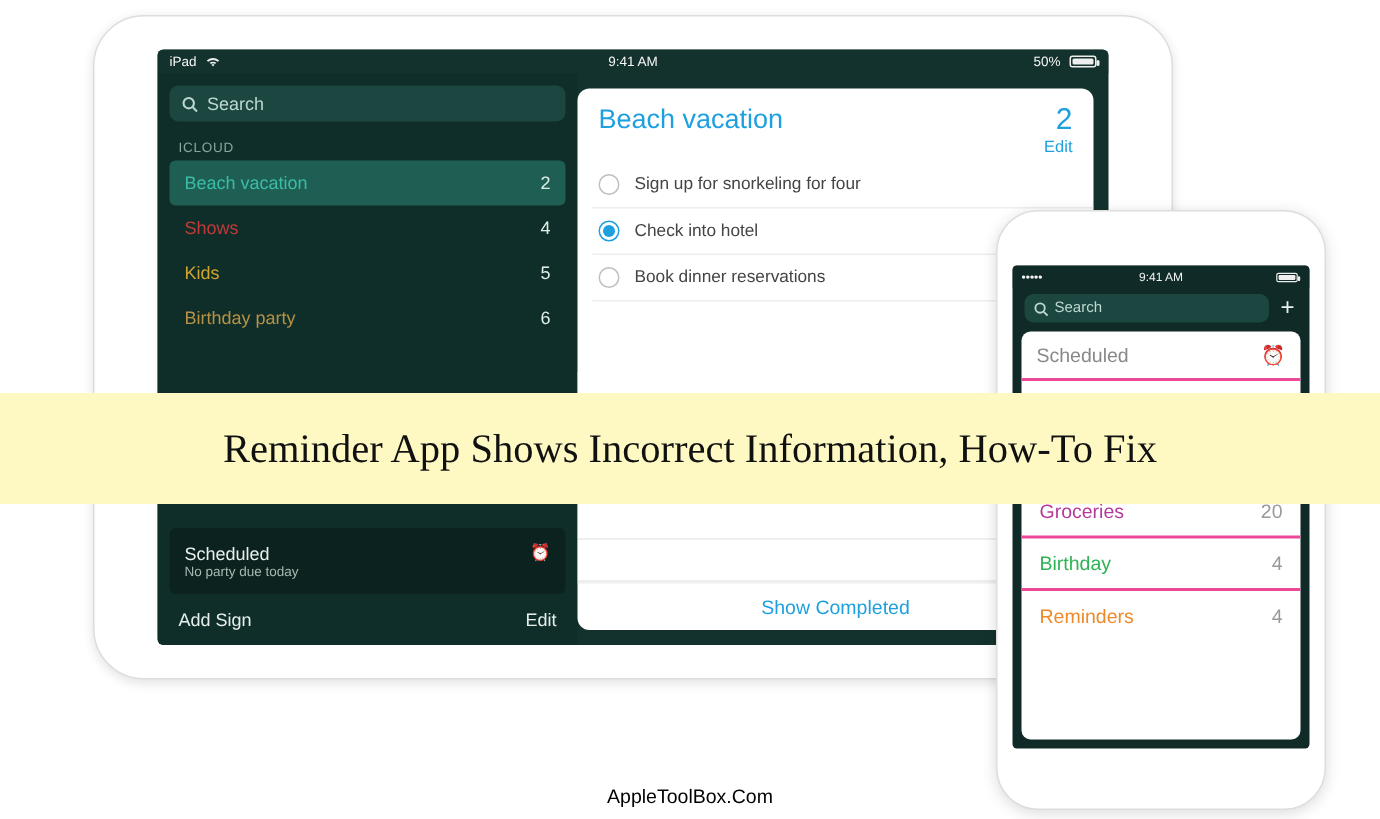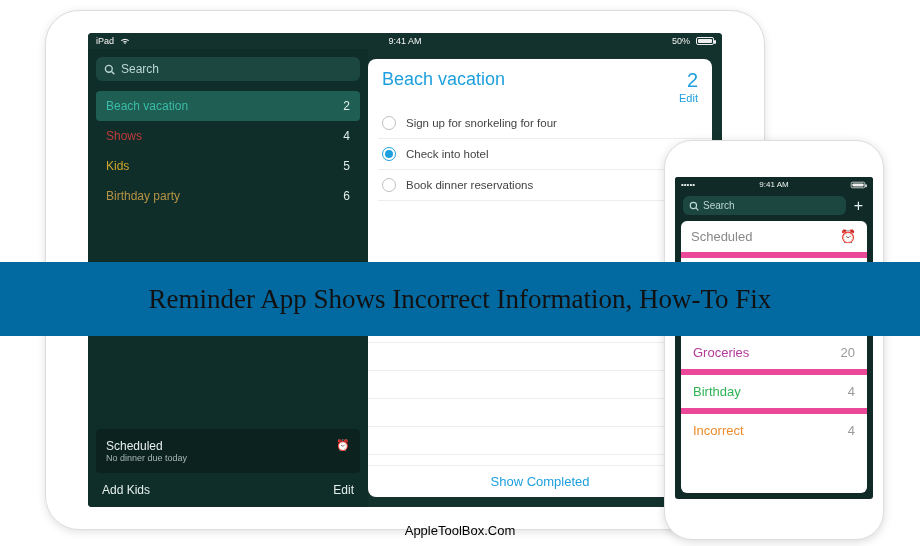--- a/index.html
+++ b/index.html
@@ -1,22 +1,22 @@
 <!DOCTYPE html>
 <html><head>
 <meta charset="utf-8">
 <style>
   * { margin: 0; padding: 0; box-sizing: border-box; font-family: -apple-system, BlinkMacSystemFont, "Helvetica Neue", Arial, sans-serif; }
   body { width: 920px; height: 546px; background: #fff; position: relative; overflow: hidden; }
 
   
   .ipad {
     position: absolute;
-    left: 45px; top: 10px;
-    width: 720px; height: 520px;
+    left: 62px; top: 10px;
+    width: 720px; height: 443px;
     background: #fff;
     border-radius: 34px;
     border: 1px solid #ddd;
     box-shadow: 0 2px 8px rgba(0,0,0,.12);
     padding: 22px 42px;
   }
   .ipad-screen {
     width: 100%; height: 100%;
     background: #14322d;
     border-radius: 4px;
@@ -158,30 +158,30 @@
     display:flex; flex-direction:column; overflow:hidden;
   }
   .ip-sched{
     display:flex; justify-content:space-between; align-items:center;
     padding:8px 10px; font-size:13px; color:#888;
   }
   .ip-list{ flex:1; }
   .ip-item{
     display:flex; justify-content:space-between;
     padding:9px 12px; font-size:13px;
-    border-top:6px solid #ec4899;
+    border-top:2px solid #ec4899;
   }
   .ic1{color:#cfa62b;} .ic2{color:#b79244;} .ic3{color:#b43a9a;}
   .ic4{color:#2fb355;} .ic5{color:#ef8a2a;}
   .ip-count{ color:#9a9a9a; }
 
   
   .banner{
     position:absolute; left:0; top:262px; width:920px; height:74px;
-    background:#0369a1; display:flex; align-items:center; justify-content:center;
+    background:#fef9c3; display:flex; align-items:center; justify-content:center;
   }
   .banner-text{ font-family: Georgia, "Times New Roman", serif; font-size:27px; color:#111; }
 
   .watermark{
     position:absolute; bottom:8px; left:50%; transform:translateX(-50%);
     font-size:13px; color:#000000;
   }
 
   .wifi-svg{width:10px;height:8px;}
   .batt{width:18px;height:8px;border:1px solid #eee;border-radius:2px;position:relative;}
@@ -210,20 +210,21 @@
     </div>
     <div class="ipad-body">
       <div class="sidebar">
         <div class="search-row">
           <svg width="11" height="11" viewBox="0 0 16 16">
               <circle cx="7" cy="7" r="5" fill="none" stroke="#bcd8d1" stroke-width="2"></circle>
               <line x1="11" y1="11" x2="15" y2="15" stroke="#bcd8d1" stroke-width="2"></line>
             </svg>
           <span>Search</span>
         </div>
+        <div class="section-label">ICLOUD</div>
         <div id="ipad-lists">
             <div class="side-item selected ">
               <span class="side-c1">Beach vacation</span>
               <span class="side-count">2</span>
             </div>
             <div class="side-item ">
               <span class="side-c2">Shows</span>
               <span class="side-count">4</span>
             </div>
             <div class="side-item ">
@@ -231,26 +232,26 @@
               <span class="side-count">5</span>
             </div>
             <div class="side-item ">
               <span class="side-c4">Birthday party</span>
               <span class="side-count">6</span>
             </div>
           </div>
         <div class="scheduled-card">
           <div>
             <div class="scheduled-title">Scheduled</div>
-            <div class="scheduled-sub">No dinner due today</div>
+            <div class="scheduled-sub">No party due today</div>
           </div>
           <span class="alarm-icon">⏰</span>
         </div>
         <div class="sidebar-bottom">
-          <span>Add Kids</span>
+          <span>Add Sign</span>
           <span>Edit</span>
         </div>
       </div>
 
       <div class="panel">
         <div class="panel-header">
           <div class="panel-title">Beach vacation</div>
           <div class="panel-right">
             <div class="panel-count">2</div>
             <div class="panel-edit">Edit</div>
@@ -312,21 +313,21 @@
           </div>
           <div class="ip-item">
             <span class="ic3">Groceries</span>
             <span class="ip-count">20</span>
           </div>
           <div class="ip-item">
             <span class="ic4">Birthday</span>
             <span class="ip-count">4</span>
           </div>
           <div class="ip-item">
-            <span class="ic5">Incorrect</span>
+            <span class="ic5">Reminders</span>
             <span class="ip-count">4</span>
           </div>
         </div>
     </div>
   </div>
 </div>
 
 <div class="banner">
   <span class="banner-text">Reminder App Shows Incorrect Information, How-To Fix</span>
 </div>

